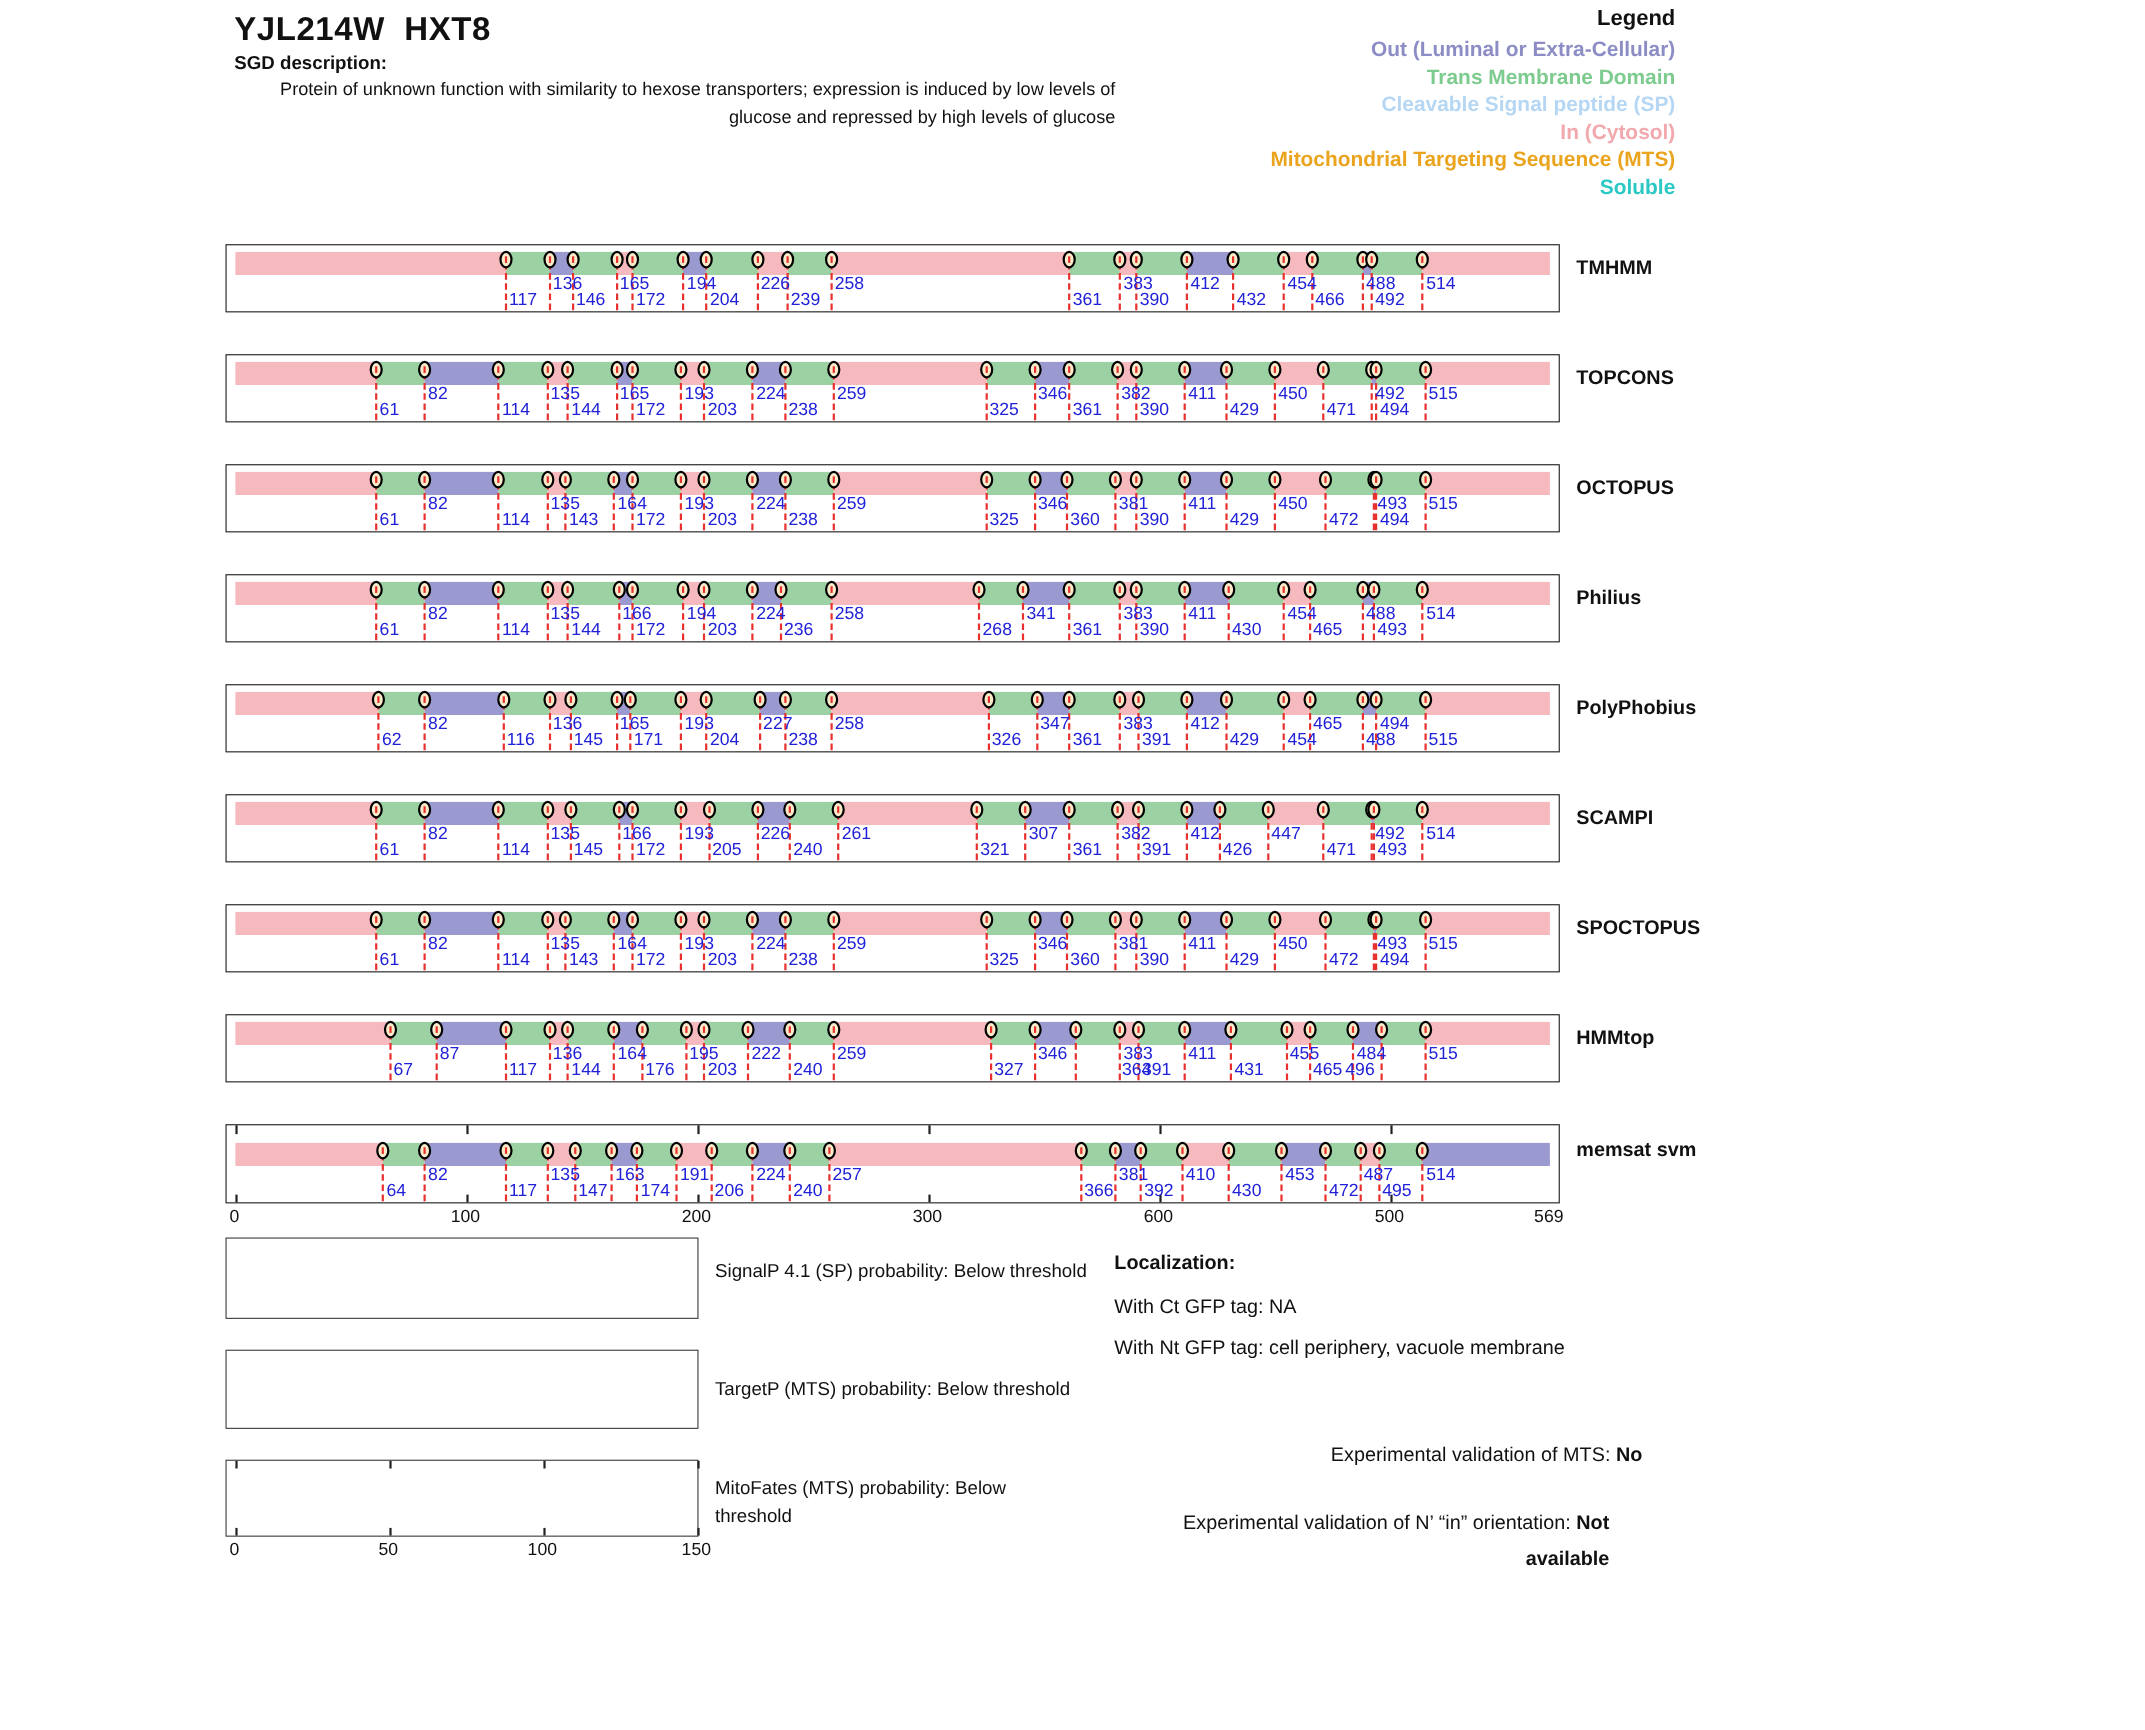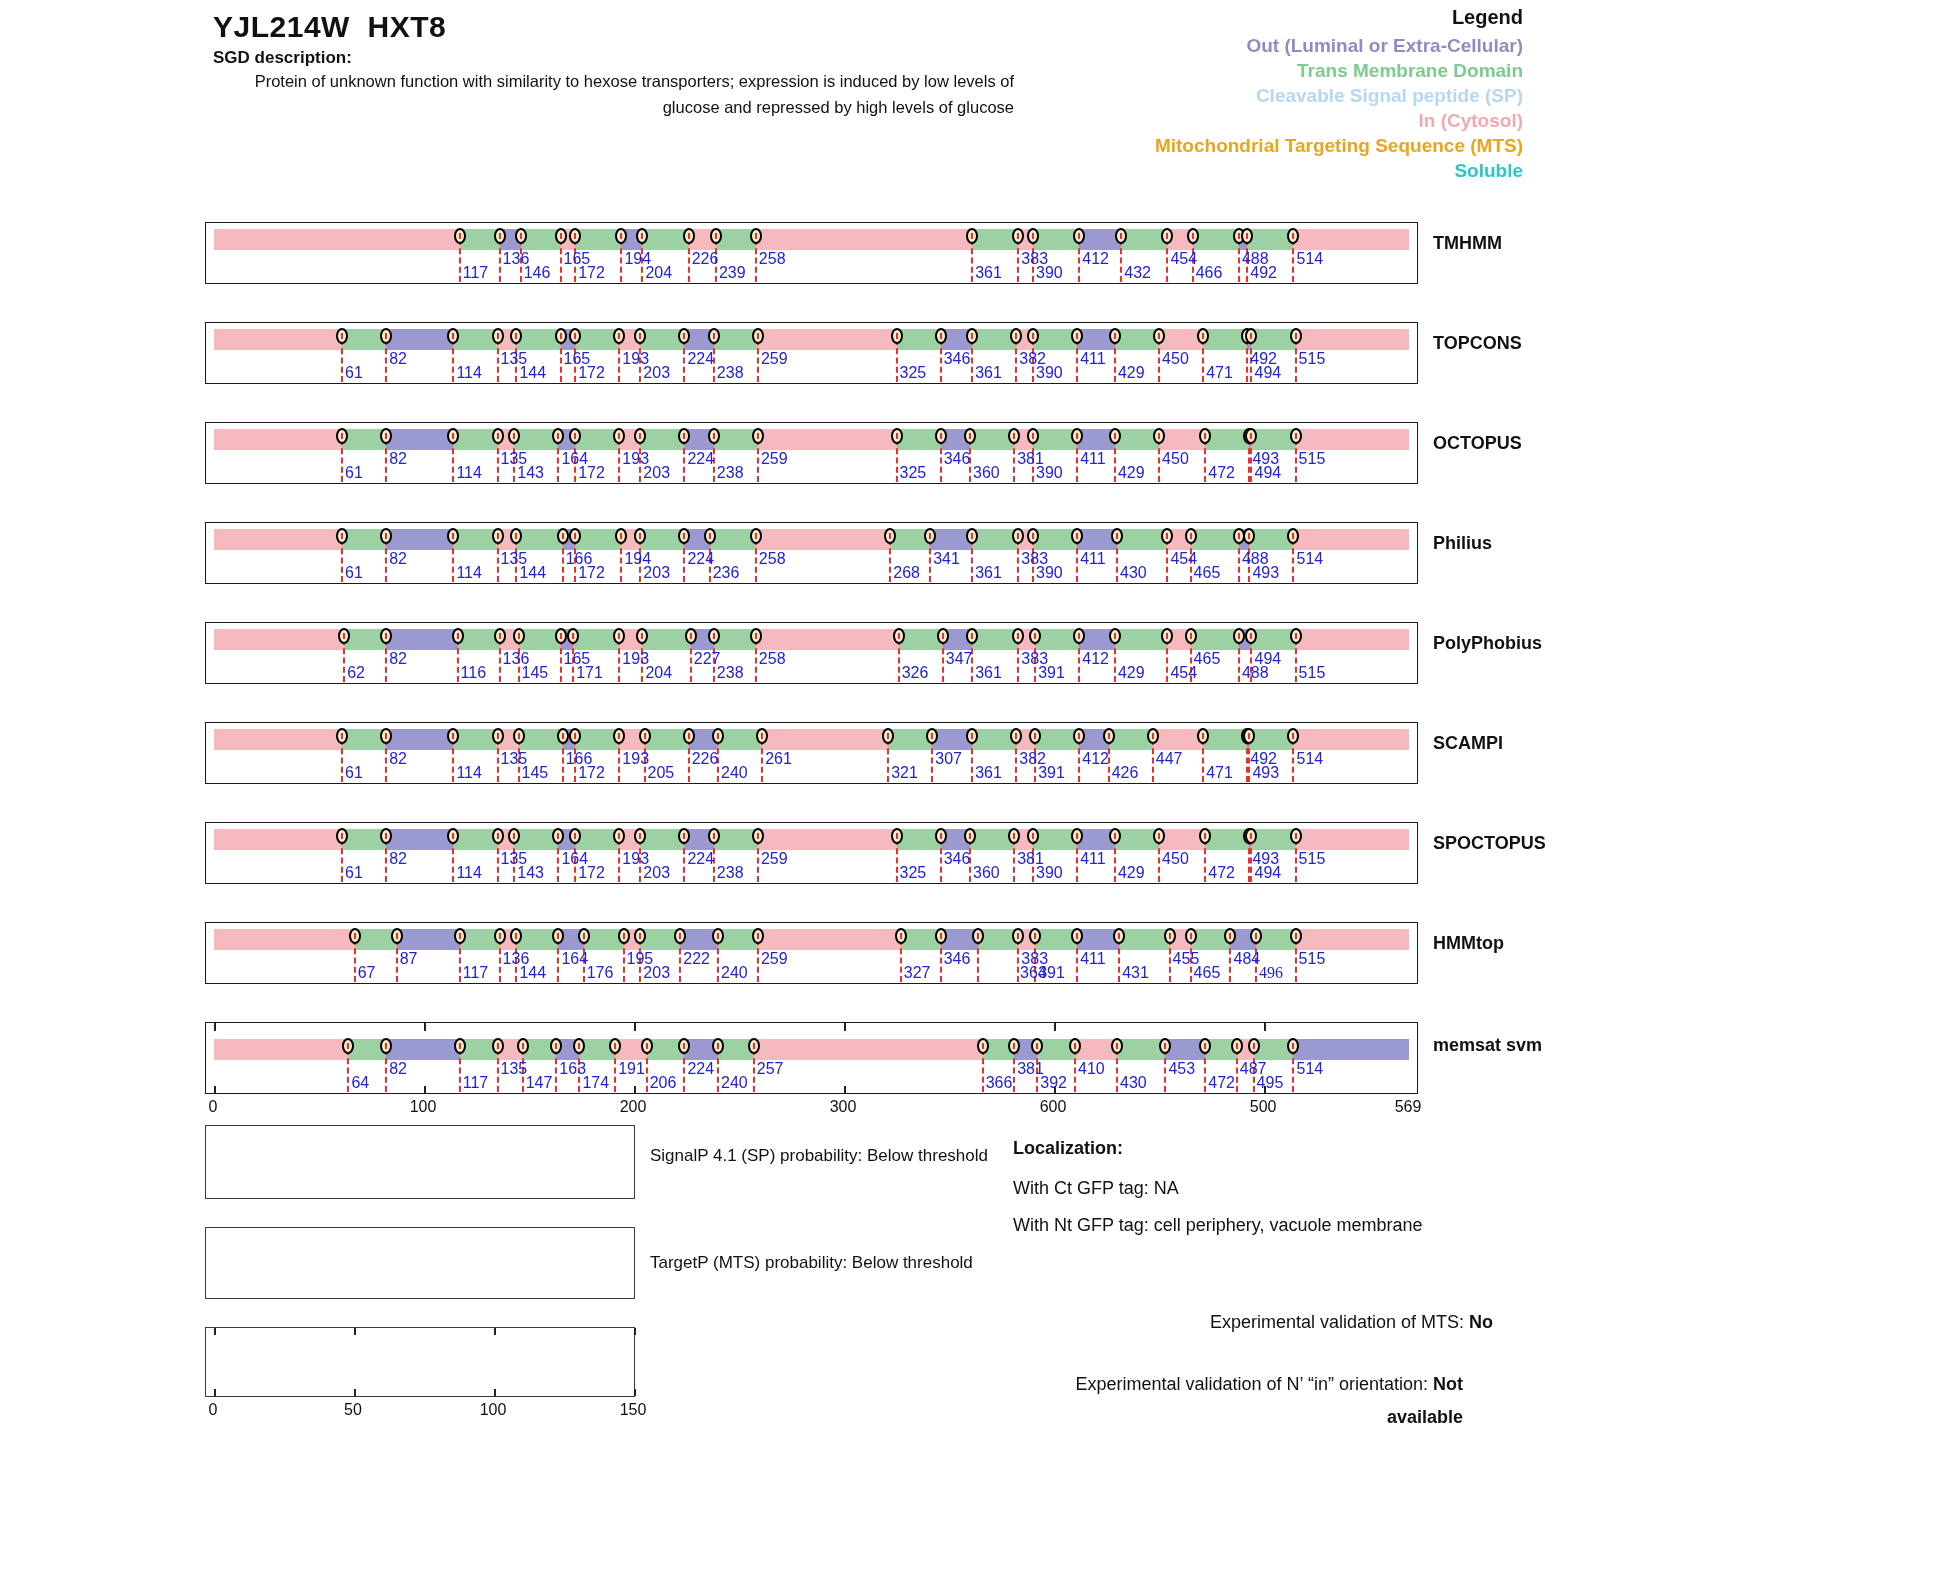--- a/index.html
+++ b/index.html
@@ -1239,21 +1239,21 @@
           <div class="pos-label" style="left: 987.582px; top: 41px;">465</div>
           <div class="marker-line" style="left: 1023.49px; top: 16px; height: 43px;"></div>
           <div class="marker-circle" style="left: 1018.49px; top: 5px;">
             <div class="marker-dash"></div>
           </div>
           <div class="pos-label" style="left: 1027.49px; top: 27px;">484</div>
           <div class="marker-line" style="left: 1048.69px; top: 16px; height: 43px;"></div>
           <div class="marker-circle" style="left: 1043.69px; top: 5px;">
             <div class="marker-dash"></div>
           </div>
-          <div class="pos-label" style="left: 1053px; top: 41px; font-family: Liberation Serif, serif;">496</div>
+          <div class="pos-label" style="left: 1017px; top: 41px;">496</div>
           <div class="marker-line" style="left: 1088.59px; top: 16px; height: 43px;"></div>
           <div class="marker-circle" style="left: 1083.59px; top: 5px;">
             <div class="marker-dash"></div>
           </div>
           <div class="pos-label" style="left: 1092.59px; top: 27px;">515</div>
         </div>
         <div class="track-title" style="top: 11px;">HMMtop</div>
       </div>
       <div class="track-row" style="top: 1022px;">
         <div class="track-box tall">
@@ -1433,20 +1433,21 @@
     </div>
   <div id="mitofates-axis" class="abs" style="left:205px;top:1401px;width:460px;height:20px;">
       <div class="axis-label" style="left: 8px;">0</div>
       <div class="axis-label" style="left: 148px;">50</div>
       <div class="axis-label" style="left: 288px;">100</div>
       <div class="axis-label" style="left: 428px;">150</div>
     </div>
 
   <div class="plot-caption" style="top:1143px;width:360px;">SignalP 4.1 (SP) probability: Below threshold</div>
   <div class="plot-caption" style="top:1250px;width:360px;">TargetP (MTS) probability: Below threshold</div>
+  <div class="plot-caption" style="top:1340px;width:300px;">MitoFates (MTS) probability: Below threshold</div>
 
   <div class="abs loc-title">Localization:</div>
   <div class="abs loc-line1">With Ct GFP tag: NA</div>
   <div class="abs loc-line2">With Nt GFP tag: cell periphery, vacuole membrane</div>
   <div class="abs exp-mts"><span>Experimental validation of MTS: </span><b class="val">No</b></div>
   <div class="abs exp-nin"><span>Experimental validation of N’ “in” orientation: </span><b class="val">Not available</b></div>
 
 </div>
 
 </body></html>

